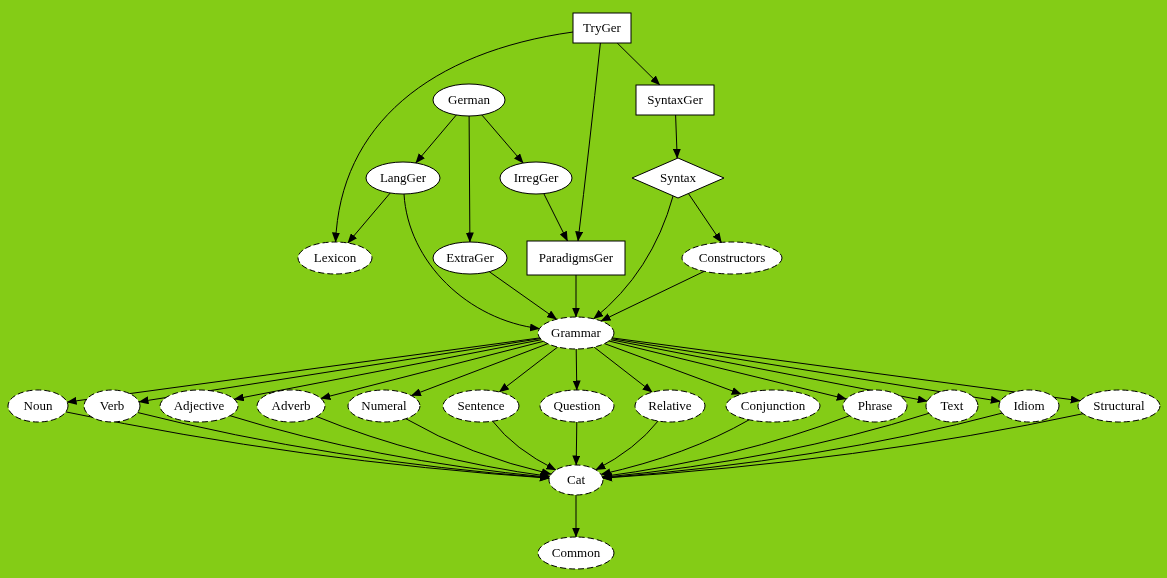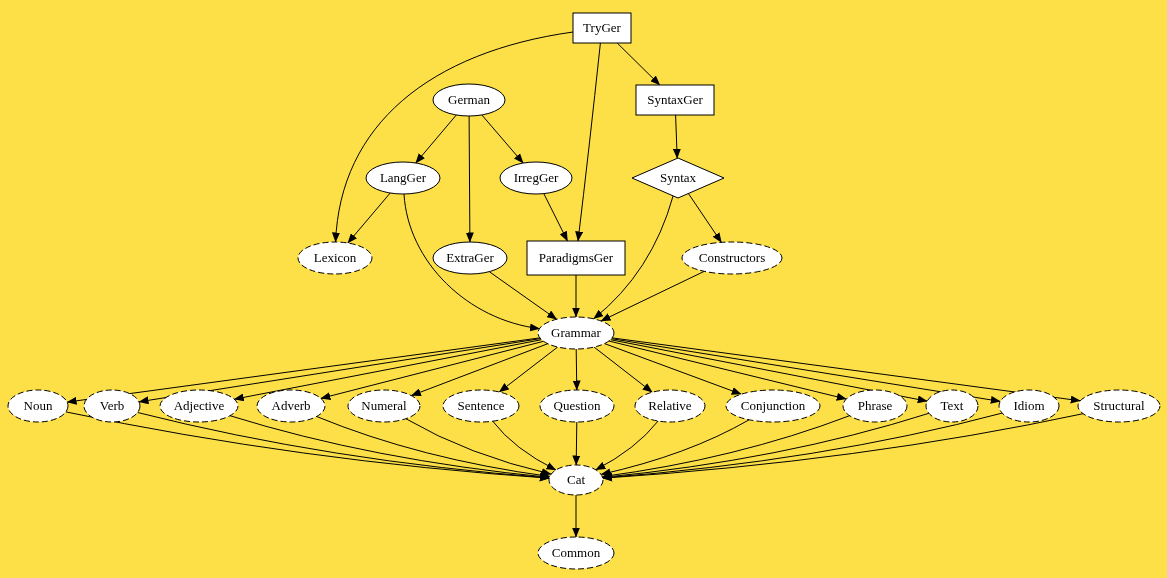--- a/index.html
+++ b/index.html
@@ -6,21 +6,21 @@
   html, body {
     margin: 0;
     padding: 0;
     background: #ffffff;
     font-family: "Liberation Serif", serif;
   }
   .canvas {
     position: relative;
     width: 1167px;
     height: 578px;
-    background: #fde047;
+    background: #84cc16;
     overflow: hidden;
   }
   svg text {
     font-family: "Liberation Serif", serif;
     font-size: 13px;
     fill: #000000;
   }
   svg .edge {
     fill: none;
     stroke-width: 1;

